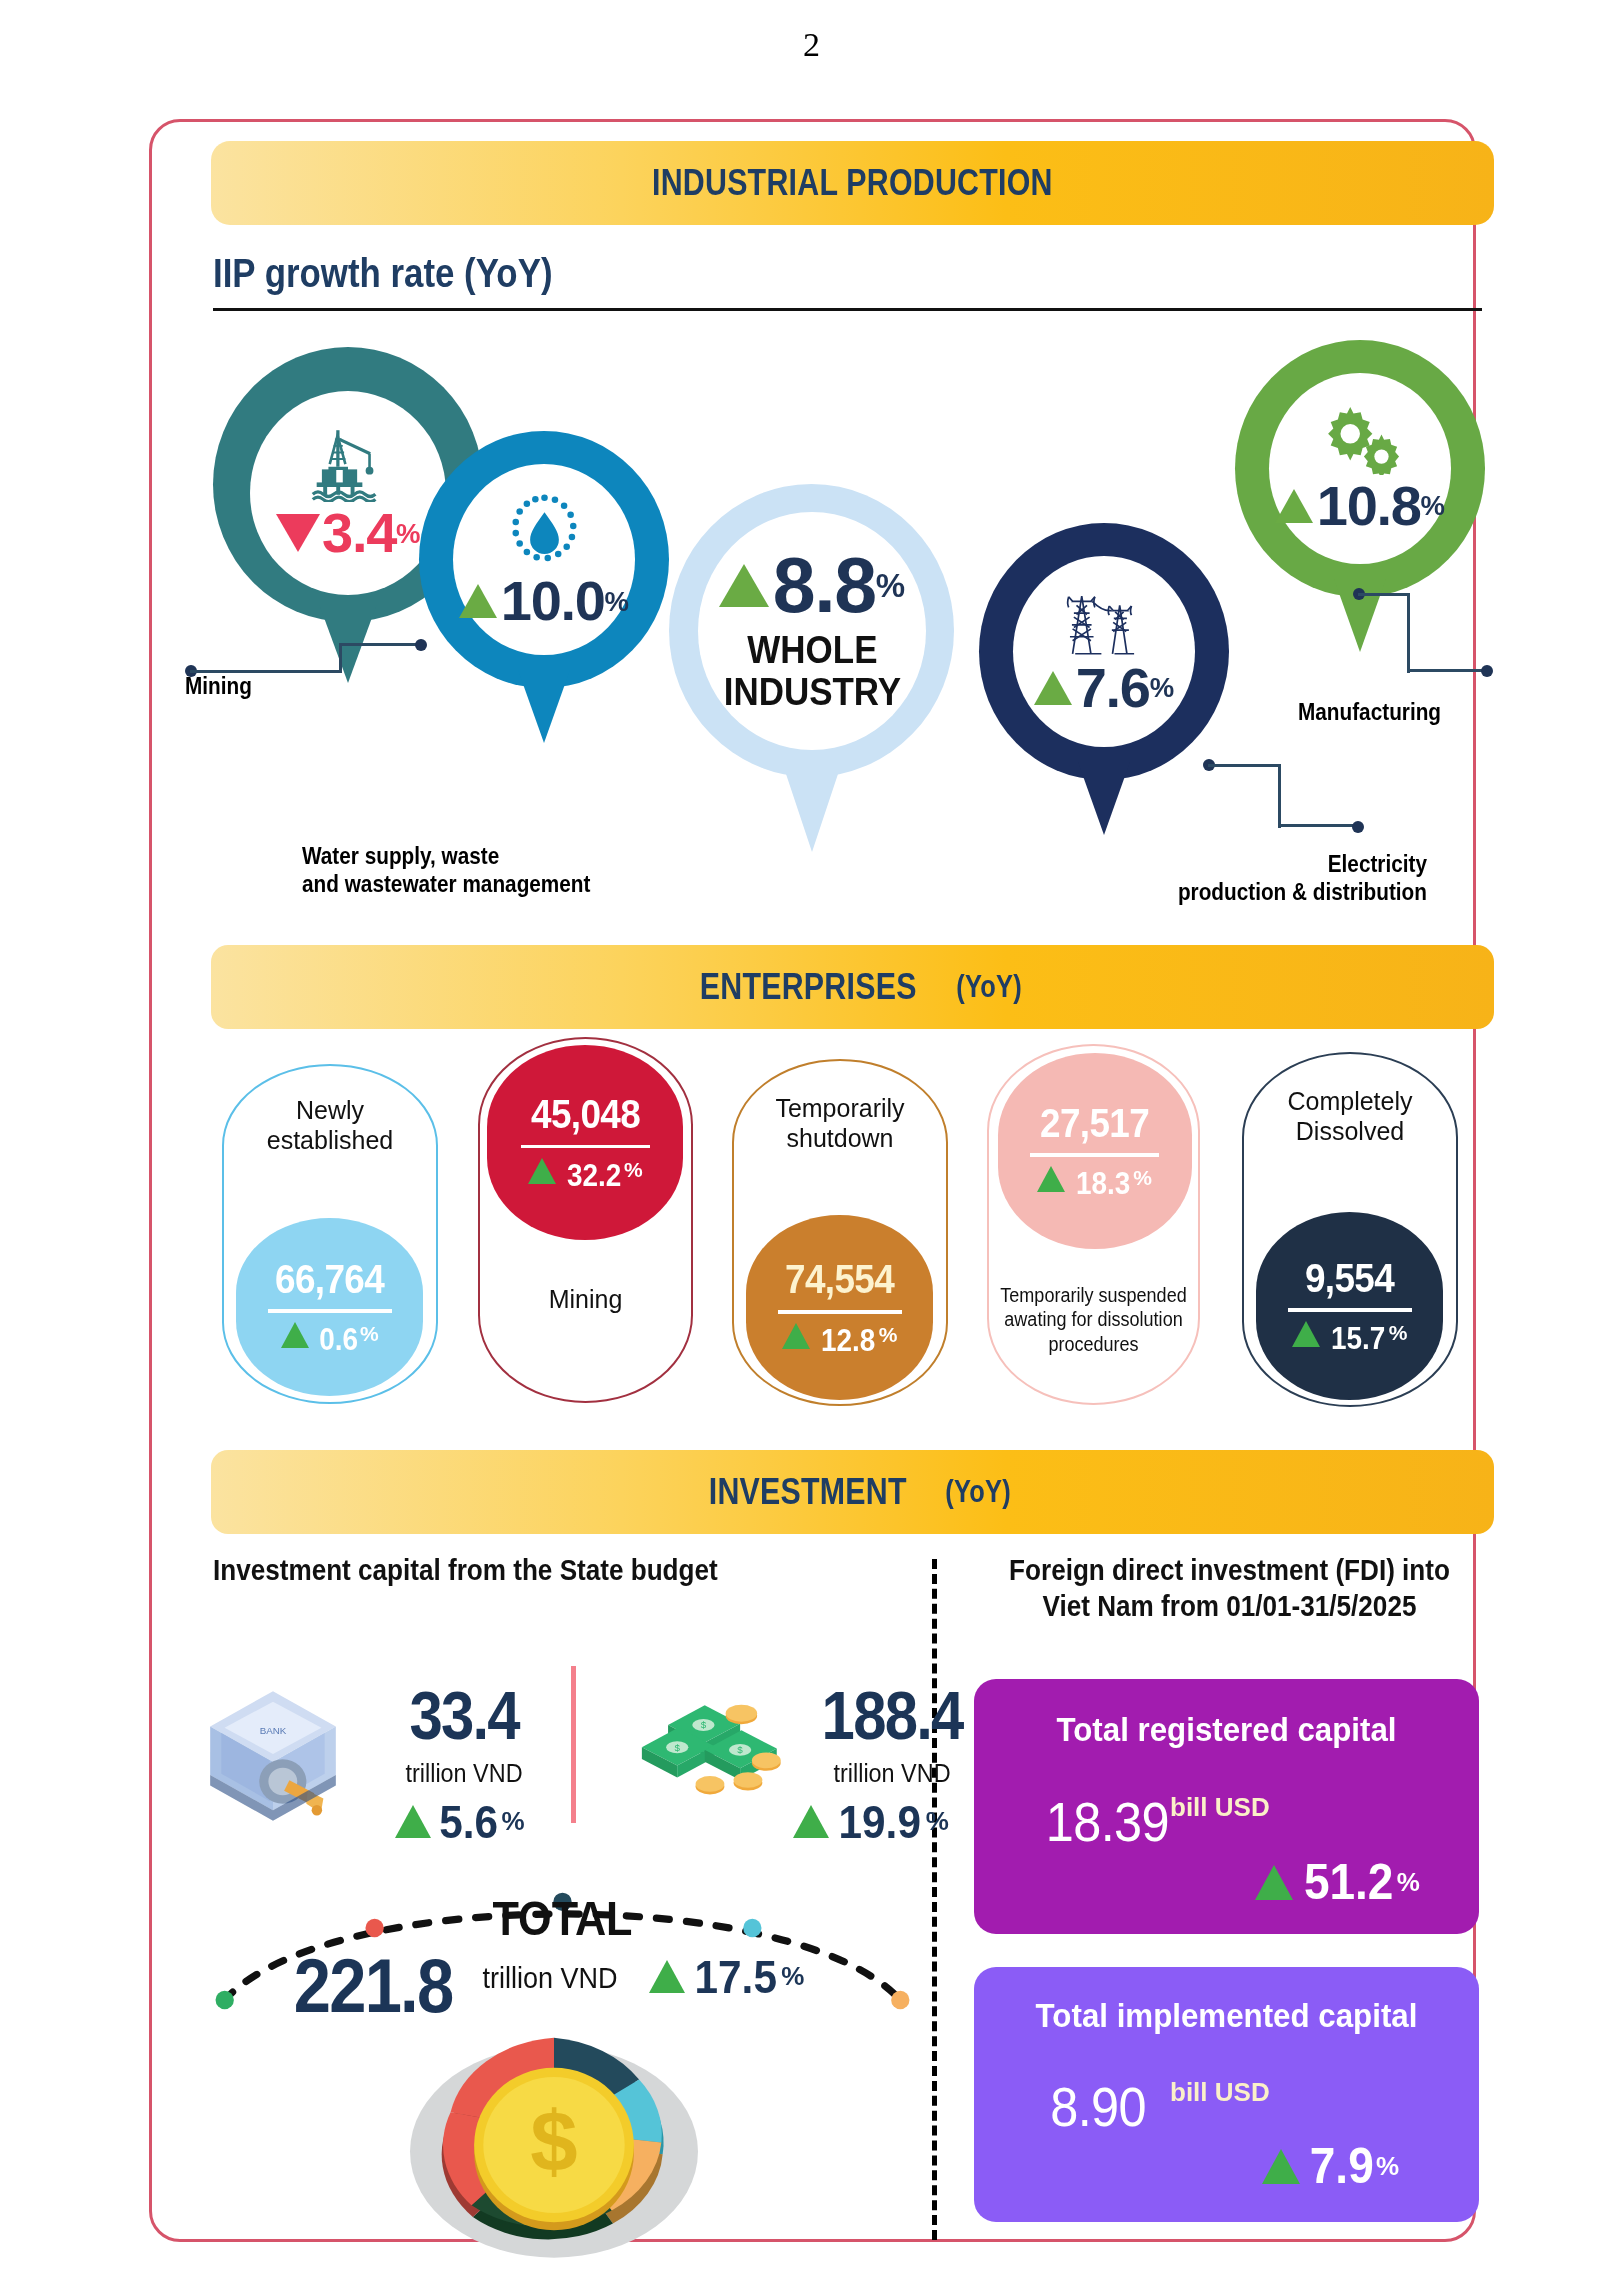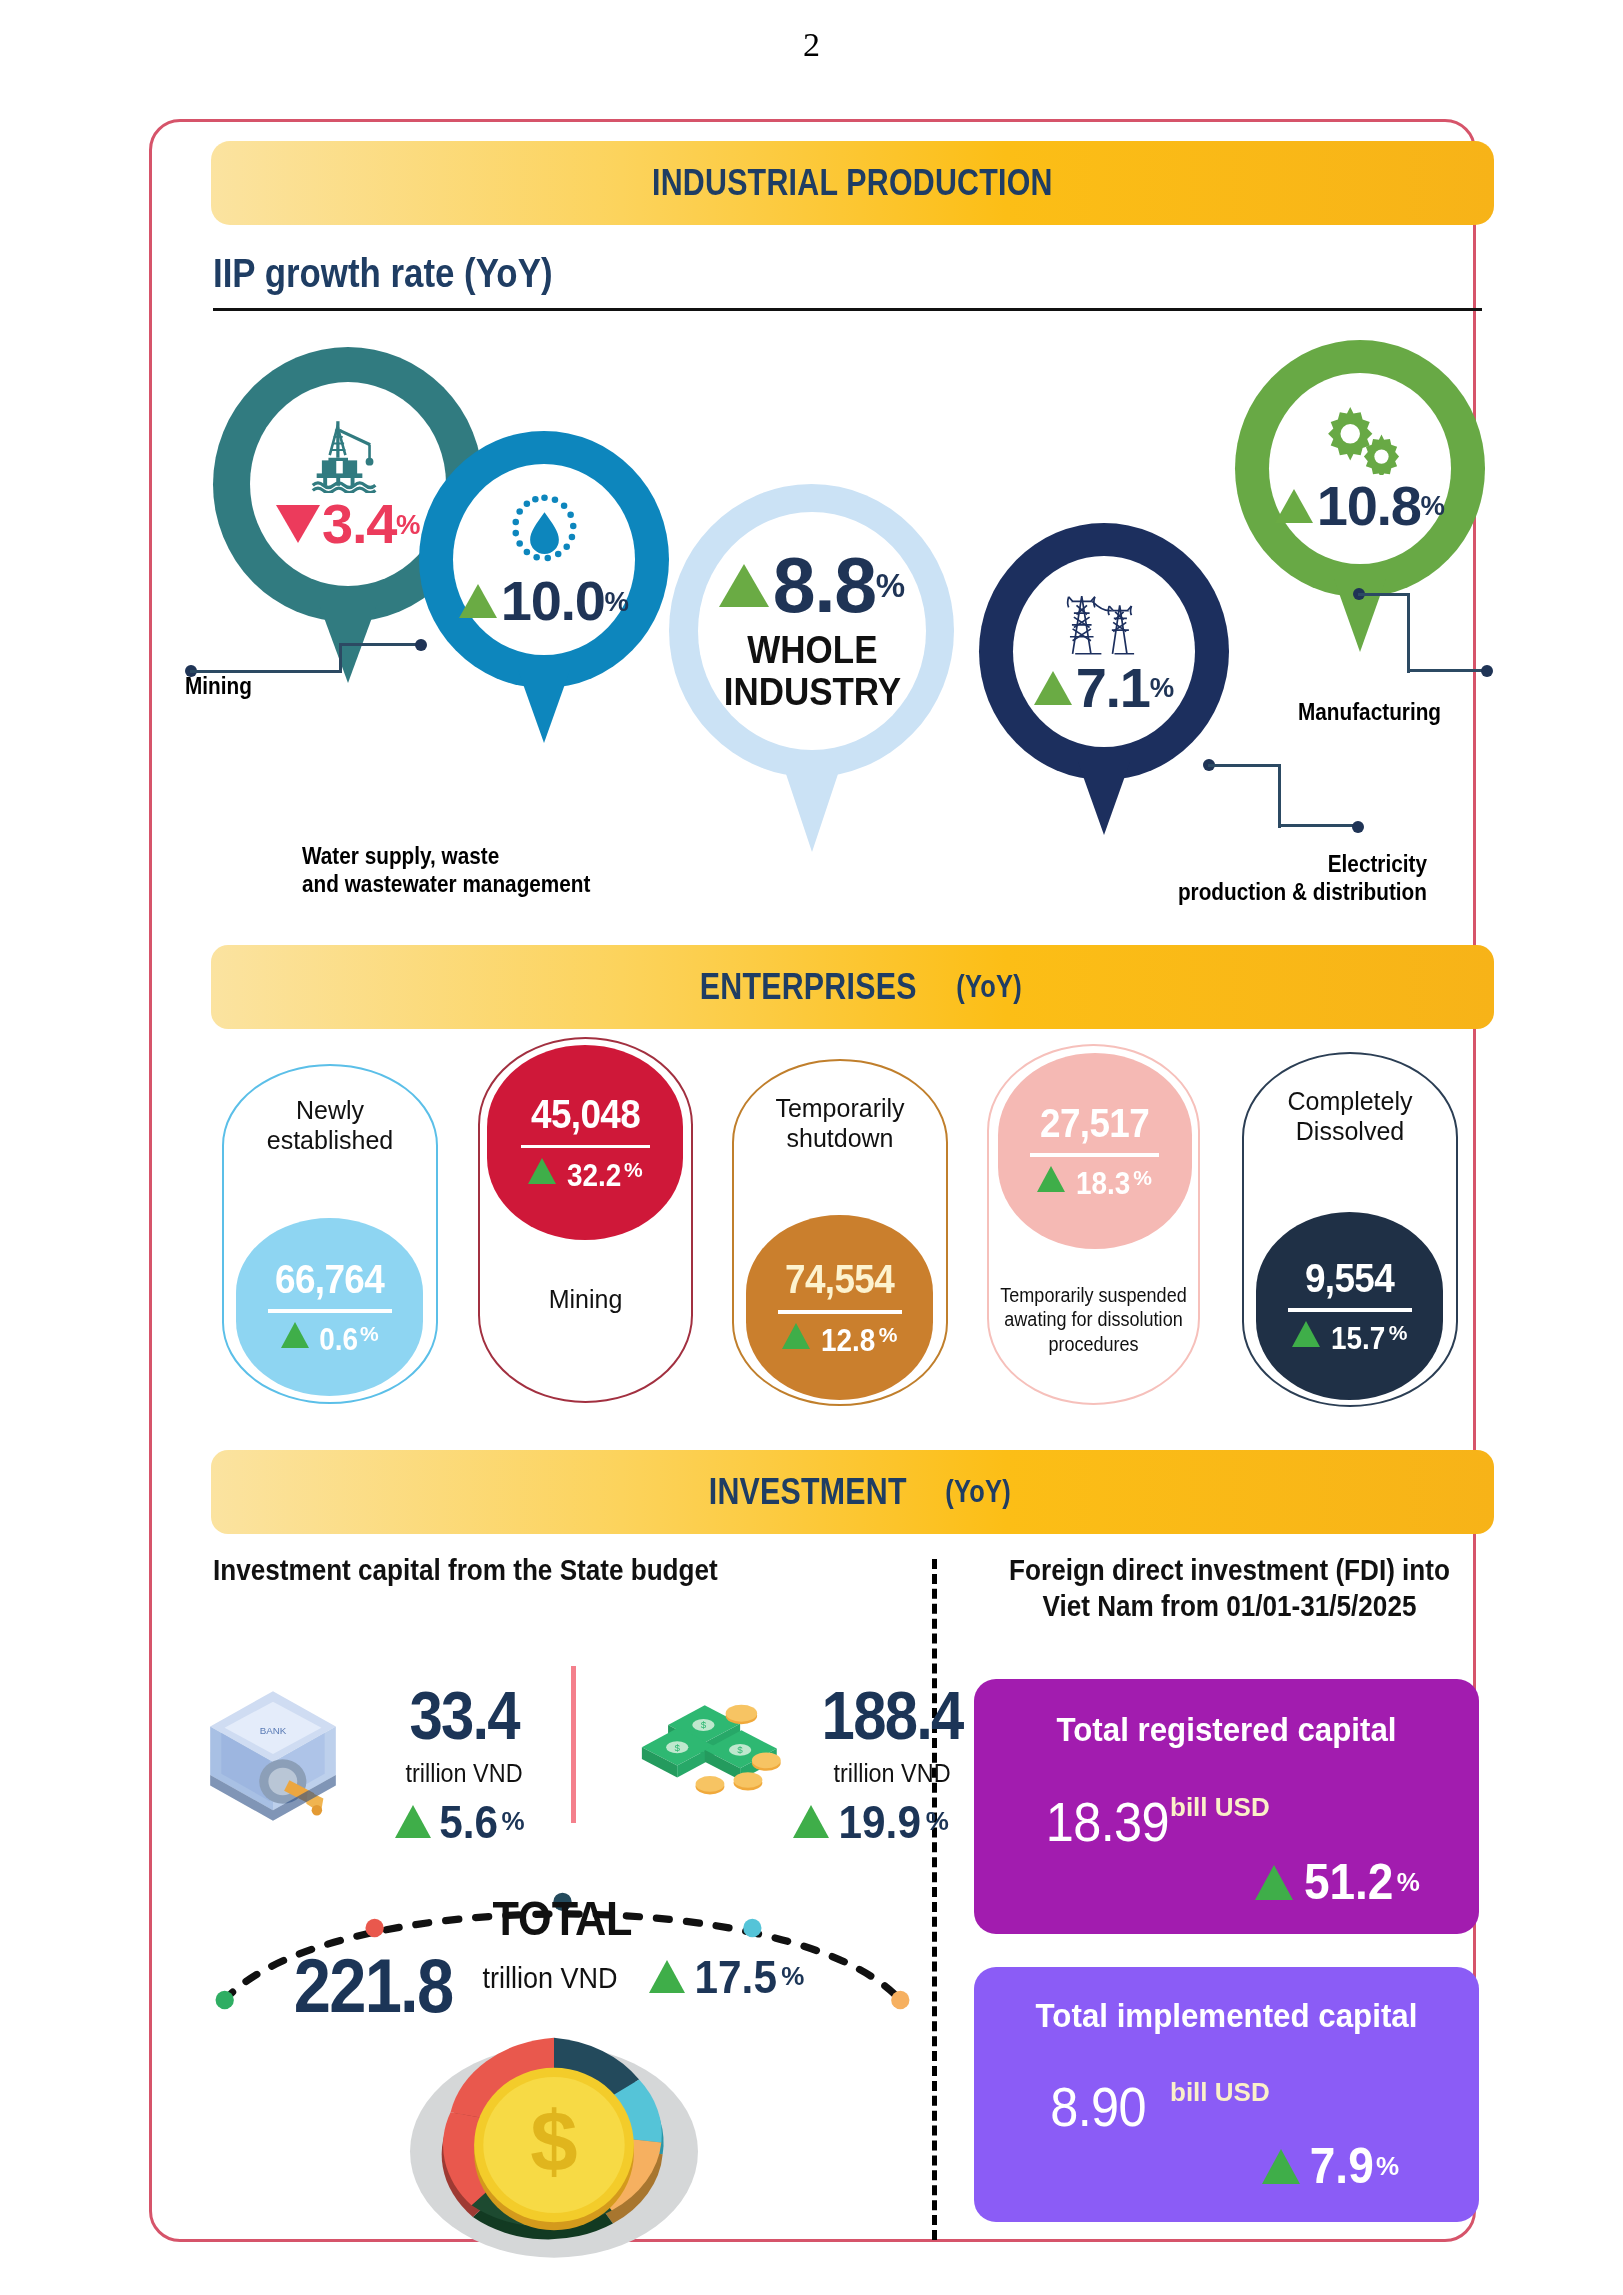--- a/index.html
+++ b/index.html
@@ -165,21 +165,21 @@
 </div>
 
 <div class="iip-title">
   <span class="txt">IIP growth rate (YoY)</span>
   <div class="rule"></div>
 </div>
 
 <div class="pin" id="pin-mining" style="left:213px;top:347px;width:270px;height:275px;">
   <div class="ring" style="width:270px;height:275px;background:#317b80;"></div>
   <div class="tail" style="top:257px;margin-left:-29px;border-top:79px solid #317b80;"></div>
-  <div class="inner" style="left:37px;top:35px;width:196px;height:204px;">
+  <div class="inner" style="left:37px;top:44px;width:196px;height:204px;">
     <span style="margin-bottom:3.9px;">
       <svg width="92" height="77" viewBox="0 0 140 118">
         <g fill="#317b80">
           <path d="M52 8h5v56h-5z"></path>
             <path d="M40 64h30v5H40z"></path>
           <path d="M42 60l12-44 12 44" fill="none" stroke="#317b80" stroke-width="4"></path>
           <path d="M44 52h22M46 42h18M48 32h14M50 22h10" stroke="#317b80" stroke-width="3"></path>
           <path d="M57 22L104 44" stroke="#317b80" stroke-width="5" fill="none"></path>
           <path d="M103 44v22" stroke="#317b80" stroke-width="4"></path>
           <circle cx="103" cy="70" r="6"></circle>
@@ -278,21 +278,21 @@
           <path d="M88 28l-11 74M88 28l11 74M80 102h30"></path>
           <path d="M79 48h20M76 66h26"></path>
           <path d="M81 38l13 12M94 38L81 50M78 54l20 14M98 54L78 68"></path>
           <path d="M76 36h26M78 36l-6-7M100 36l6-7"></path>
           <path d="M46 22q16 16 30 14M10 15q-3 10 0 16M50 15q-3 10 0 16M72 29q-3 9 0 14M106 29q-3 9 0 14"></path>
         </g>
       </svg>
     </span>
     <div class="pct">
       <span class="tri-up"></span>
-      <span class="pnum">7.1</span>
+      <span class="pnum">7.6</span>
       <span class="psign">%</span>
     </div>
   </div>
 </div>
 <div class="conn" style="left:1203px;top:759px;width:196px;height:92px;">
   <div class="dot" style="left:0;top:0;"></div>
   <div class="seg" style="left:5.2px;top:4.6px;width:72px;height:3.3px;"></div>
   <div class="seg" style="left:75px;top:4.6px;width:3.3px;height:64px;"></div>
   <div class="seg" style="left:75px;top:65px;width:79px;height:3.3px;"></div>
   <div class="dot" style="left:149px;top:62px;"></div>

